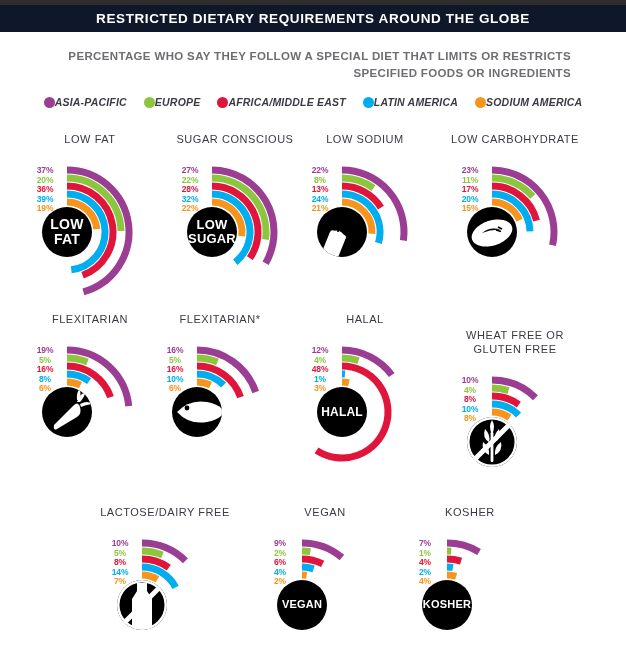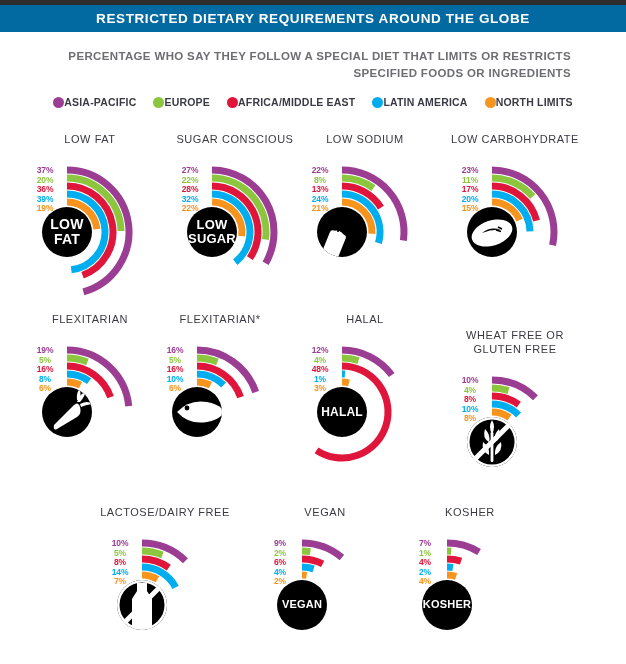--- a/index.html
+++ b/index.html
@@ -15,21 +15,21 @@
   }
 
   
   #top-strip {
     height: 5px;
     background: #2d2d2d;
     width: 100%;
   }
   #header-bar {
     height: 27px;
-    background: #0369a1;
+    background: #0f172a;
     width: 100%;
     display: flex;
     align-items: center;
     justify-content: center;
   }
   #header-title {
     color: #ffffff;
     font-size: 13.5px;
     font-weight: bold;
     letter-spacing: 0.6px;
@@ -55,20 +55,21 @@
     display: flex;
     justify-content: center;
     align-items: center;
     gap: 17px;
     flex-wrap: nowrap;
   }
   .legend-item {
     display: flex;
     align-items: center;
     white-space: nowrap;
+    font-style: italic;
   }
   .legend-dot {
     width: 11px;
     height: 11px;
     border-radius: 50%;
     display: inline-block;
     flex: 0 0 auto;
   }
   .legend-label {
     font-size: 10.5px;
@@ -153,21 +154,21 @@
     <div class="legend-item">
       <span class="legend-dot" style="background: rgb(224, 21, 59);"></span>
       <span class="legend-label">AFRICA/MIDDLE EAST</span>
     </div>
     <div class="legend-item">
       <span class="legend-dot" style="background: rgb(0, 174, 239);"></span>
       <span class="legend-label">LATIN AMERICA</span>
     </div>
     <div class="legend-item">
       <span class="legend-dot" style="background: rgb(247, 148, 30);"></span>
-      <span class="legend-label">NORTH LIMITS</span>
+      <span class="legend-label">SODIUM AMERICA</span>
     </div>
   </div>
 
 <div id="charts-area">
     <div class="chart-row" style="position: absolute; left: 0px; top: 132px; height: 180px;">
       <div class="chart-cell" style="left: 15px; top: 0px;">
         <div class="chart-title">LOW FAT</div>
         <div class="chart-body">
           <svg width="150" height="150" viewBox="0 0 150 150">
             <path d="M 52.00 20.00 A 62 62 0 0 1 68.41 141.79" fill="none" stroke="#9B3D93" stroke-width="7" stroke-linecap="butt"></path>

